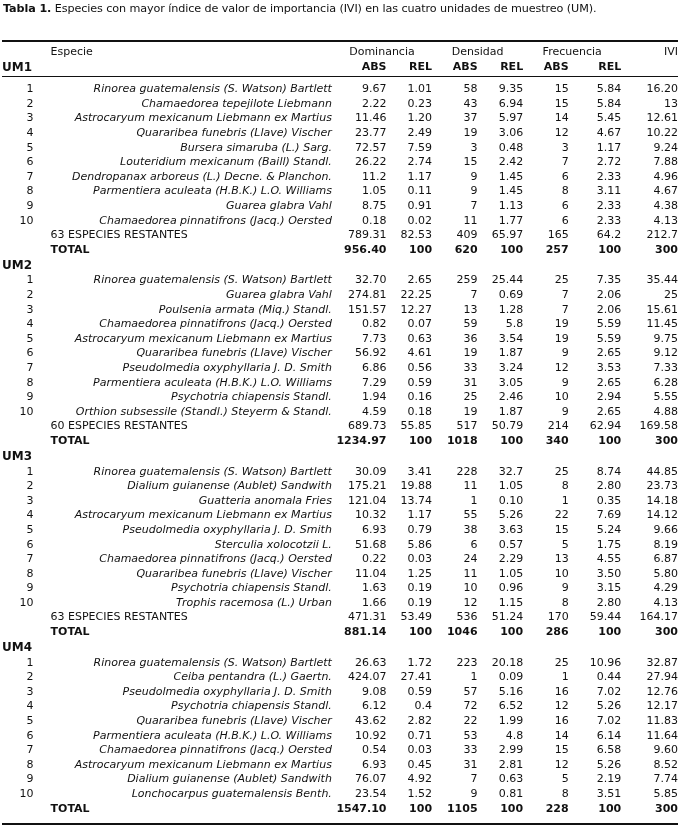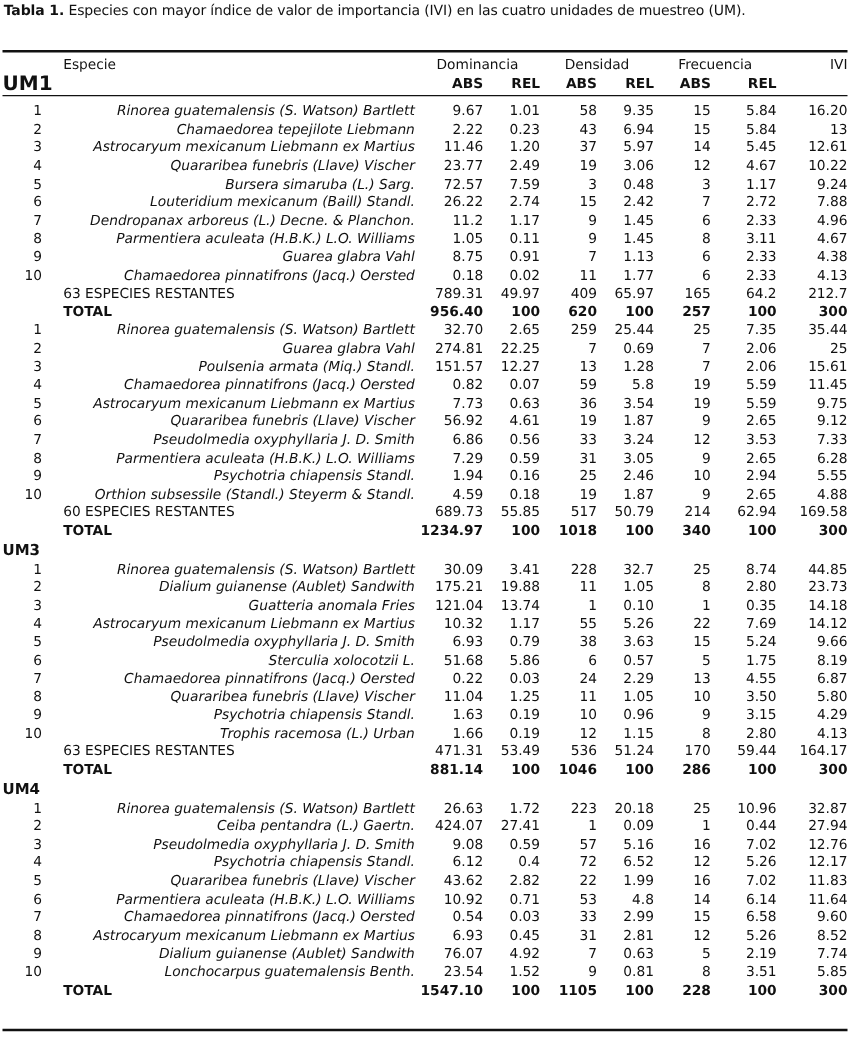--- a/index.html
+++ b/index.html
@@ -55,21 +55,21 @@
   <tbody id="tbody">
     <tr class="hdr1">
       <td></td>
       <td class="bold">Especie</td>
       <td colspan="2" class="ctr">Dominancia</td>
       <td colspan="2" class="ctr">Densidad</td>
       <td colspan="2" class="ctr">Frecuencia</td>
       <td class="num">IVI</td>
     </tr>
     <tr class="hdr2">
-      <td style="font-size:16px;">UM1</td>
+      <td style="font-size:12px;">UM1</td>
       <td></td>
       <td class="num">ABS</td>
       <td class="num">REL</td>
       <td class="num">ABS</td>
       <td class="num">REL</td>
       <td class="num">ABS</td>
       <td class="num">REL</td>
       <td></td>
     </tr>
     <tr class="gap">
@@ -182,37 +182,40 @@
         <td class="num">11</td>
         <td class="num">1.77</td>
         <td class="num">6</td>
         <td class="num">2.33</td>
         <td class="num">4.13</td>
       </tr>
       <tr>
         <td></td>
         <td>63 ESPECIES RESTANTES</td>
         <td class="num">789.31</td>
-        <td class="num">49.97</td>
+        <td class="num">82.53</td>
         <td class="num">409</td>
         <td class="num">65.97</td>
         <td class="num">165</td>
         <td class="num">64.2</td>
         <td class="num">212.7</td>
       </tr>
       <tr class="bold">
         <td></td>
         <td>TOTAL</td>
         <td class="num">956.40</td>
         <td class="num">100</td>
         <td class="num">620</td>
         <td class="num">100</td>
         <td class="num">257</td>
         <td class="num">100</td>
         <td class="num">300</td>
+      </tr>
+      <tr class="um">
+        <td colspan="9">UM2</td>
       </tr>
       <tr>
         <td class="rank">1</td>
         <td class="ital">Rinorea guatemalensis (S. Watson) Bartlett</td>
         <td class="num">32.70</td>
         <td class="num">2.65</td>
         <td class="num">259</td>
         <td class="num">25.44</td>
         <td class="num">25</td>
         <td class="num">7.35</td>

